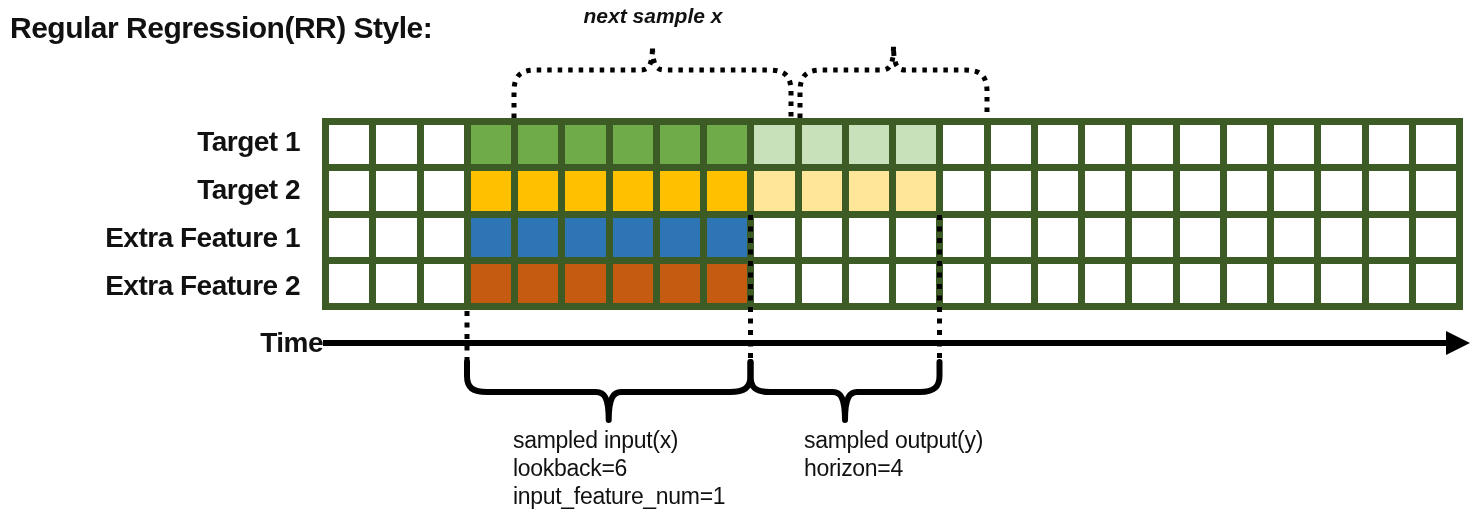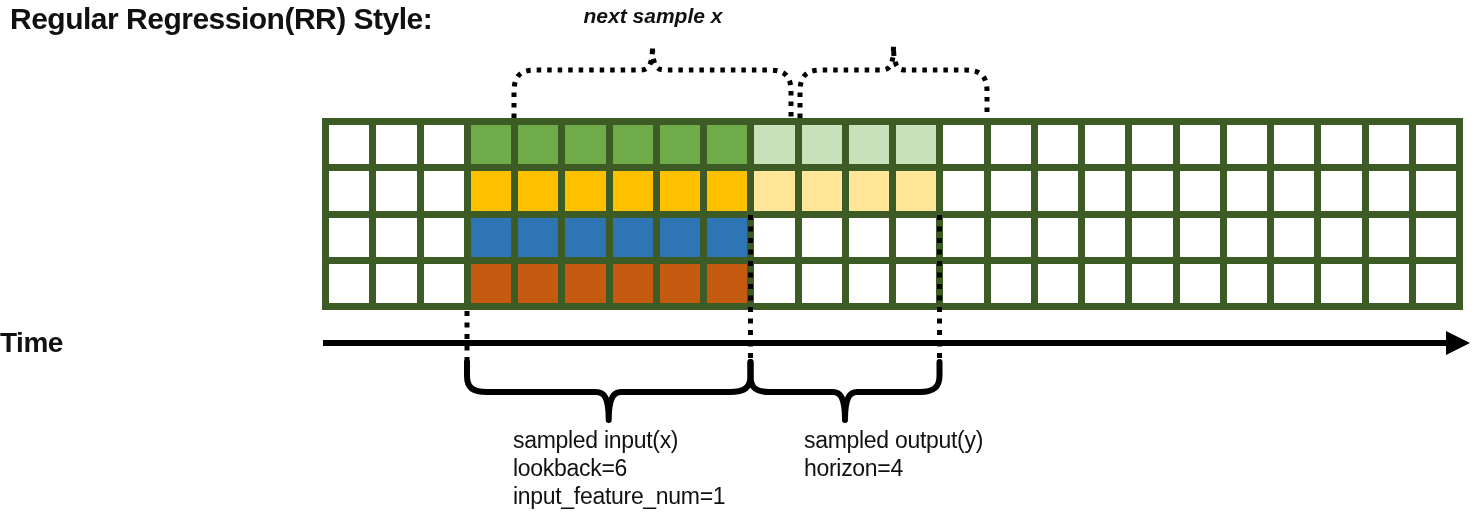--- a/index.html
+++ b/index.html
@@ -1,60 +1,66 @@
 <!DOCTYPE html>
 <html><head>
 <meta charset="utf-8">
 <style>
   html,body{margin:0;padding:0;background:#ffffff;}
   .canvas{
     position:relative;width:1476px;height:516px;background:#ffffff;
     font-family:"Liberation Sans",sans-serif;color:#111;overflow:hidden;
   }
   .title{
-    position:absolute;left:10px;top:2px;font-size:30px;font-weight:700;
+    position:absolute;left:10px;top:11px;font-size:30px;font-weight:700;
     letter-spacing:-0.5px;white-space:nowrap;
   }
   .next-label{
     position:absolute;top:4px;width:220px;text-align:center;
     font-size:21px;font-style:italic;font-weight:600;white-space:nowrap;
   }
   .next-x{left:543px;}
   .next-y{left:784px;}
   .row-labels{position:absolute;left:0;top:118px;width:312px;height:192px;}
   .row-label{
     height:48px;line-height:48px;text-align:right;padding-right:12px;
     font-size:28px;font-weight:700;letter-spacing:-0.5px;white-space:nowrap;
   }
   .time-grid{
     position:absolute;left:322px;top:118px;width:1141px;height:192px;
     box-sizing:border-box;display:grid;gap:7px;padding:7px;
   }
   .cell{width:100%;height:100%;}
   .overlay{position:absolute;left:0;top:0;pointer-events:none;}
   .time-label{
-    position:absolute;left:0;top:326px;width:307px;height:34px;line-height:34px;
-    font-size:28px;font-weight:700;letter-spacing:-0.5px;
+    position:absolute;left:16px;top:326px;width:307px;height:34px;line-height:34px;
+    text-align:right;font-size:28px;font-weight:700;letter-spacing:-0.5px;
   }
   .sample-notes{
     position:absolute;top:426px;font-size:23px;line-height:28px;
     letter-spacing:-0.3px;white-space:nowrap;
   }
   .notes-input{left:513px;}
   .notes-output{left:804px;}
 </style>
 </head>
 <body>
 
 <div class="canvas">
 
   <div class="title">Regular Regression(RR) Style:</div>
 
   <div class="next-label next-x">next sample x</div>
 
+  <div class="row-labels">
+      <div class="row-label">Target 1</div>
+      <div class="row-label">Target 2</div>
+      <div class="row-label">Extra Feature 1</div>
+      <div class="row-label">Extra Feature 2</div>
+    </div>
 
   <div class="time-grid" style="background: rgb(61, 91, 37); grid-template-columns: repeat(24, 1fr); grid-template-rows: repeat(4, 1fr);">
       <div class="cell" style="background: rgb(255, 255, 255);"></div>
       <div class="cell" style="background: rgb(255, 255, 255);"></div>
       <div class="cell" style="background: rgb(255, 255, 255);"></div>
       <div class="cell" style="background: rgb(111, 172, 73);"></div>
       <div class="cell" style="background: rgb(111, 172, 73);"></div>
       <div class="cell" style="background: rgb(111, 172, 73);"></div>
       <div class="cell" style="background: rgb(111, 172, 73);"></div>
       <div class="cell" style="background: rgb(111, 172, 73);"></div>

